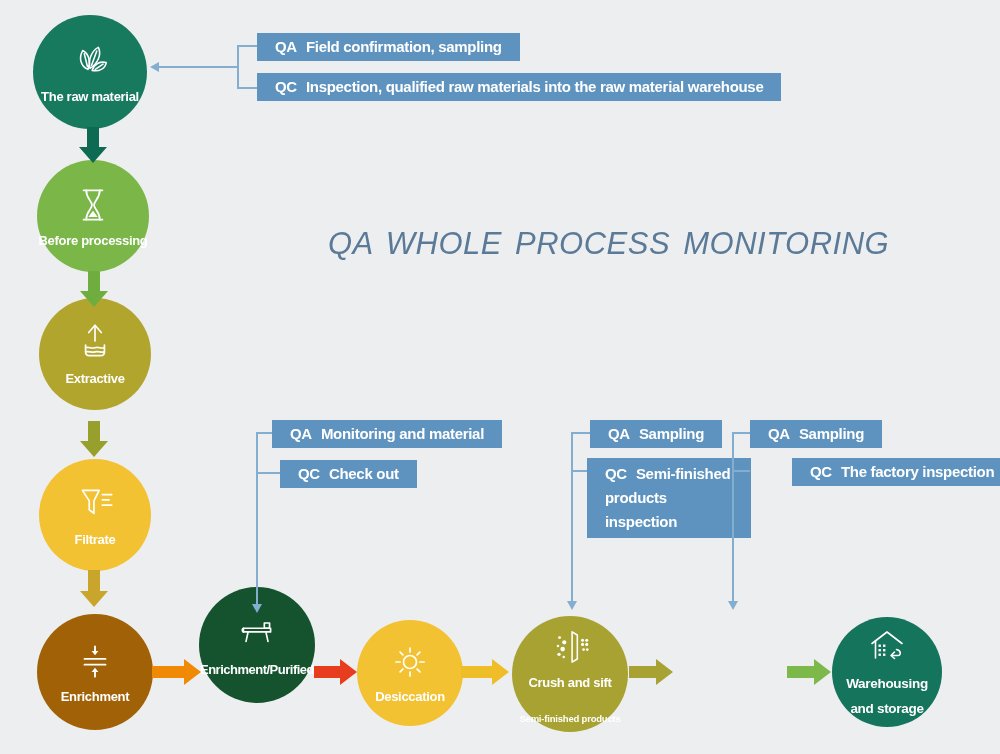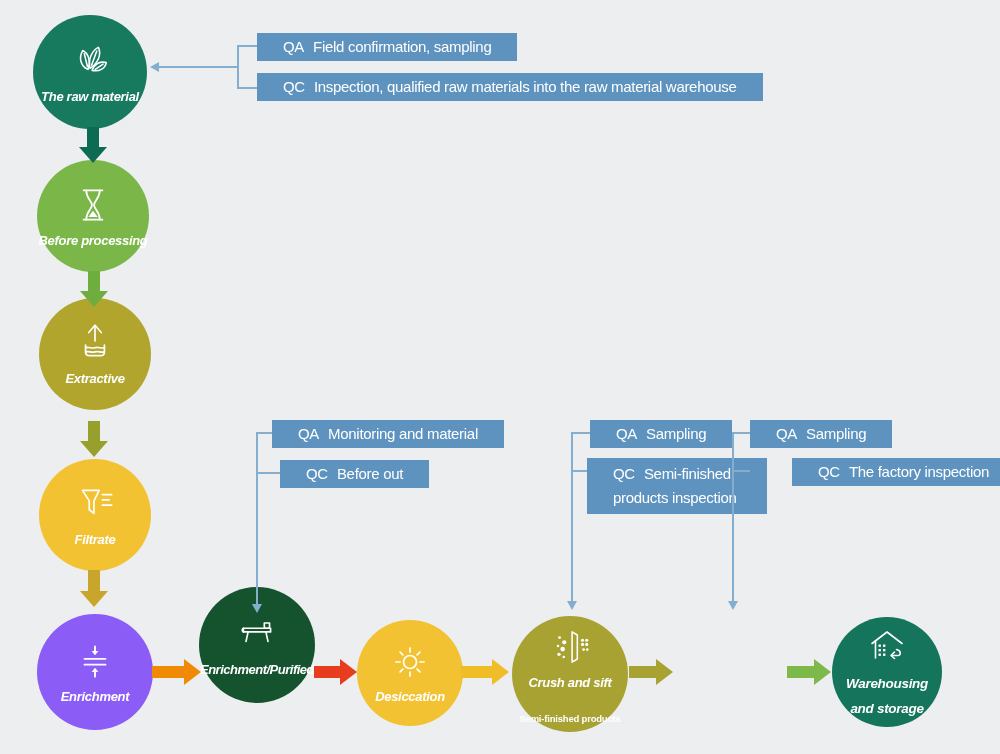--- a/index.html
+++ b/index.html
@@ -7,21 +7,21 @@
   }
   html,body{margin:0;padding:0;}
   body{background:var(--bg);font-family:"Liberation Sans",sans-serif;}
   #stage{position:relative;width:1000px;height:754px;background:var(--bg);overflow:hidden;}
 
   
   .circle{position:absolute;border-radius:50%;display:flex;flex-direction:column;
     align-items:center;justify-content:center;text-align:center;}
   .circle svg{display:block;}
   .clabel{color:#fff;font-weight:bold;font-size:13px;letter-spacing:-0.3px;
-    margin-top:5px;white-space:nowrap;line-height:1.25;font-style:italic;}
+    margin-top:5px;white-space:nowrap;line-height:1.25;}
   .clabel.wrap2{white-space:normal;width:92px;font-size:13.5px;line-height:1.8;}
   .csub{color:#fff;font-weight:bold;font-size:9.5px;letter-spacing:-0.2px;margin-top:21px;white-space:nowrap;}
 
   
   .shaft{position:absolute;}
   .shaft.v{width:12px;}
   .shaft.h{height:12px;}
   .head{position:absolute;width:0;height:0;}
   .head.down{border-left:14px solid transparent;border-right:14px solid transparent;border-top:16px solid #000;}
   .head.right{border-top:13px solid transparent;border-bottom:13px solid transparent;border-left:17px solid #000;}
@@ -29,34 +29,35 @@
   
   .cline{position:absolute;background:var(--connector);}
   .cline.h{height:2px;}
   .cline.v{width:2px;}
   .ah-left{position:absolute;width:0;height:0;border-top:5px solid transparent;
     border-bottom:5px solid transparent;border-right:9px solid var(--connector);}
   .ah-down{position:absolute;width:0;height:0;border-left:5px solid transparent;
     border-right:5px solid transparent;border-top:9px solid var(--connector);}
 
   
-  .callout{position:absolute;background:var(--callout);color:#fff;font-weight:normal;
-    font-size:15px;letter-spacing:-0.3px;padding:4px 26px;line-height:1.3;white-space:nowrap;}
+  .callout{position:absolute;background:var(--callout);color:#fff;font-weight:bold;
+    font-size:15px;letter-spacing:-0.3px;padding:4px 18px;line-height:1.3;white-space:nowrap;}
   .callout .cprefix{margin-right:9px;}
   .callout.wrap{white-space:normal;width:128px;line-height:1.6;}
 
   
   #title{position:absolute;left:328px;top:226px;color:var(--title);
     font-size:31px;font-style:italic;letter-spacing:0.5px;word-spacing:4px;white-space:nowrap;}
 </style>
 </head>
 <body>
 
 <div id="stage">
 
+  <div id="title">QA WHOLE PROCESS MONITORING</div>
 
   <div class="circle" style="left: 33px; top: 15px; width: 114px; height: 114px; background-color: rgb(23, 122, 95);">
     <svg class="icon" width="46" height="46" viewBox="0 0 44 44" fill="none" stroke="#fff" stroke-width="1.5" stroke-linecap="round" stroke-linejoin="round">
       <path d="M20 30 C13 27 11 19 15 12 C21 15 23 23 20 30 Z"></path>
         <path d="M16.5 15 L19.5 27"></path>
       <path d="M22 29 C20 20 24 12 30 9 C33.5 16 29 25 22 29 Z"></path>
         <path d="M28.5 12.5 L23.5 26"></path>
       <path d="M24 31 C26 25 31.5 22 37.5 23.5 C36.5 29.5 30.5 32.5 24 31 Z"></path>
         <path d="M34.5 25 L27 30"></path>
     </svg>
@@ -88,21 +89,21 @@
   <div class="circle" style="left: 39px; top: 459px; width: 112px; height: 112px; background-color: rgb(243, 194, 50);">
     <svg class="icon" width="46" height="46" viewBox="0 0 44 44" fill="none" stroke="#fff" stroke-width="1.6" stroke-linecap="round" stroke-linejoin="round">
       <path d="M10 9 H26 L21 19 V31 L16.5 27.5 V19 Z"></path>
       <path d="M29 13 H38"></path>
         <path d="M29 18 H35.5"></path>
         <path d="M29 23 H38"></path>
     </svg>
     <div class="clabel">Filtrate</div>
   </div>
 
-  <div class="circle" style="left: 37px; top: 614px; width: 116px; height: 116px; background-color: #8b5cf6;">
+  <div class="circle" style="left: 37px; top: 614px; width: 116px; height: 116px; background-color: #a16207;">
     <svg class="icon" width="46" height="46" viewBox="0 0 44 44" fill="none" stroke="#fff" stroke-width="1.8" stroke-linecap="round">
       <path d="M12 20 H32"></path>
         <path d="M12 25.5 H32"></path>
       <path d="M22 8 V12.5"></path>
         <path d="M18.8 12.5 H25.2 L22 16.5 Z" fill="#fff" stroke="none"></path>
       <path d="M22 37 V32.5"></path>
         <path d="M18.8 32.5 H25.2 L22 28.5 Z" fill="#fff" stroke="none"></path>
     </svg>
     <div class="clabel">Enrichment</div>
   </div>
@@ -214,21 +215,21 @@
   </div>
 
   <div class="cline v" style="left:256px;top:432px;height:173px"></div>
   <div class="cline h" style="left:258px;top:432px;width:14px"></div>
   <div class="cline h" style="left:258px;top:472px;width:22px"></div>
   <div class="ah-down" style="left:252px;top:604px"></div>
   <div class="callout" style="left:272px;top:420px">
     <span class="cprefix">QA</span><span class="ctext">Monitoring and material</span>
   </div>
   <div class="callout" style="left:280px;top:460px">
-    <span class="cprefix">QC</span><span class="ctext">Before out</span>
+    <span class="cprefix">QC</span><span class="ctext">Check out</span>
   </div>
 
   <div class="cline v" style="left:571px;top:432px;height:170px"></div>
   <div class="cline h" style="left:573px;top:432px;width:17px"></div>
   <div class="cline h" style="left:573px;top:470px;width:14px"></div>
   <div class="ah-down" style="left:567px;top:601px"></div>
   <div class="callout" style="left:590px;top:420px">
     <span class="cprefix">QA</span><span class="ctext">Sampling</span>
   </div>
   <div class="callout wrap" style="left:587px;top:458px">

